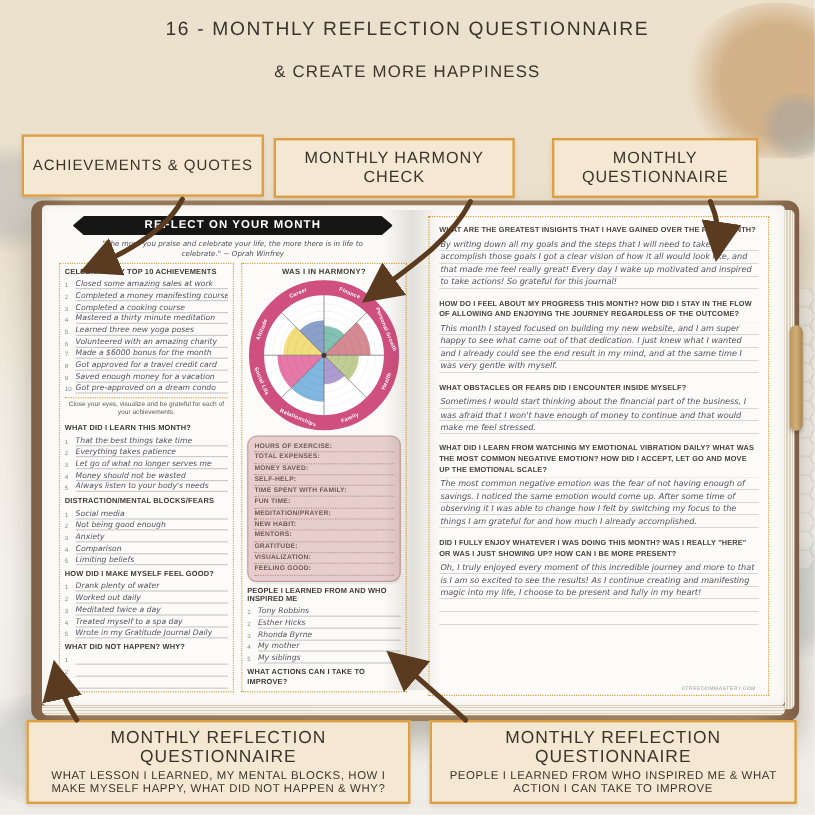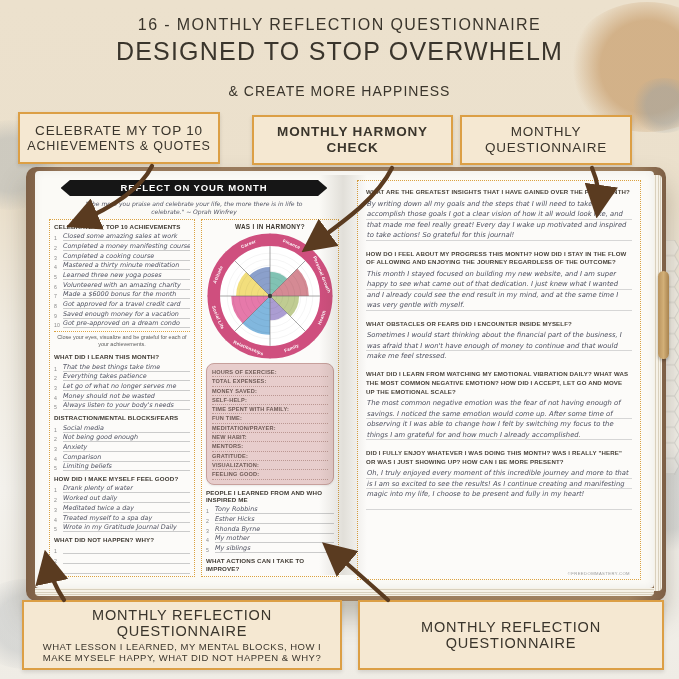--- a/index.html
+++ b/index.html
@@ -19,21 +19,21 @@
   .t1{font-size:16px;letter-spacing:1.4px;text-align:center;}
   .t2{font-size:25px;letter-spacing:1.2px;margin-top:3px;}
   .t3{font-size:14px;letter-spacing:1px;margin-top:17px;}
   
   .cb{position:absolute;background:#f5e8d2;border:2.5px solid #dc9f45;box-shadow:0 2px 4px rgba(0,0,0,.12);
       display:flex;flex-direction:column;justify-content:center;text-align:center;color:#3a352c;z-index:4;padding:4px 6px;box-sizing:border-box;}
   .cb-title{font-size:13.5px;letter-spacing:.8px;line-height:16px;}
   .cb-sub{font-size:9.5px;letter-spacing:.5px;line-height:11.5px;margin-top:2px;}
   .cb1{left:18px;top:112px;width:202px;height:52px;}
   .cb1 .cb-sub{font-size:12.5px;letter-spacing:.8px;}
-  .cb2{left:252px;top:115px;width:201px;height:50px;font-weight:bold;}
+  .cb2{left:228px;top:115px;width:201px;height:50px;}
   .cb3{left:460px;top:115px;width:172px;height:50px;}
   .cb4{left:22px;top:600px;width:320px;height:70px;}
   .cb5{left:358px;top:600px;width:306px;height:70px;}
   .cb4 .cb-title,.cb5 .cb-title{font-size:14.5px;}
   
   .journal{position:absolute;left:26px;top:167px;width:640px;height:434px;z-index:2;}
   .book-base{position:absolute;inset:0;background:linear-gradient(90deg,#7d5f45,#96775a 6%,#a08261 94%,#7d5f45);border-radius:10px;box-shadow:0 16px 26px rgba(90,80,60,.35);}
   .pages{position:absolute;left:9px;top:4px;right:12px;bottom:13px;background:#fbfaf6;border-radius:4px;box-shadow:inset 0 0 10px rgba(0,0,0,.06);}
   .page-edges-b{position:absolute;left:9px;right:12px;bottom:5px;height:8px;background:repeating-linear-gradient(to bottom,#f6f2e8 0 1.4px,#d9d0bd 1.4px 2.4px);border-radius:0 0 4px 4px;}
   .page-edges-r{position:absolute;right:4px;top:8px;bottom:10px;width:8px;background:repeating-linear-gradient(to right,#f6f2e8 0 1.4px,#d9d0bd 1.4px 2.4px);border-radius:0 4px 4px 0;}
@@ -90,26 +90,24 @@
     <defs>
       <pattern id="hex" width="18" height="15.6" patternUnits="userSpaceOnUse">
         <path d="M4.5,0 L13.5,0 L18,7.8 L13.5,15.6 L4.5,15.6 L0,7.8 Z" fill="#f3f1ec" stroke="#c3c3c0" stroke-width="1"></path>
       </pattern>
     </defs>
     <rect width="72" height="235" fill="url(#hex)"></rect>
   </svg>
 
   <div class="title-block">
     <div class="t1">16 - MONTHLY REFLECTION QUESTIONNAIRE</div>
-    <div class="t2">DESIGNED TO STOP OVERWHELM</div>
     <div class="t3">&amp; CREATE MORE HAPPINESS</div>
   </div>
 
   <div class="cb cb1">
-    <div class="cb-title">CELEBRATE MY TOP 10</div>
     <div class="cb-sub">ACHIEVEMENTS &amp; QUOTES</div>
   </div>
   <div class="cb cb2">
     <div class="cb-title">MONTHLY HARMONY CHECK</div>
   </div>
   <div class="cb cb3">
     <div class="cb-title">MONTHLY QUESTIONNAIRE</div>
   </div>
 
   <div class="journal">
@@ -431,20 +429,21 @@
     </div>
     <div class="strap"></div>
   </div>
 
   <div class="cb cb4">
     <div class="cb-title">MONTHLY REFLECTION QUESTIONNAIRE</div>
     <div class="cb-sub">WHAT LESSON I LEARNED, MY MENTAL BLOCKS, HOW I MAKE MYSELF HAPPY, WHAT DID NOT HAPPEN &amp; WHY?</div>
   </div>
   <div class="cb cb5">
     <div class="cb-title">MONTHLY REFLECTION QUESTIONNAIRE</div>
+    <div class="cb-sub">PEOPLE I LEARNED FROM WHO INSPIRED ME &amp; WHAT ACTION I CAN TAKE TO IMPROVE</div>
   </div>
 
   <svg class="arrows" viewBox="0 0 679 679">
     <defs>
       <marker id="ah" markerWidth="8" markerHeight="8" refX="5.5" refY="4" orient="auto">
         <path d="M0,0 L8,4 L0,8 Z" fill="#5a3b20"></path>
       </marker>
     </defs>
     <path class="arrow" d="M152,166 C138,194 102,212 76,223"></path>
     <path class="arrow" d="M392,168 C376,200 340,224 310,246"></path>

